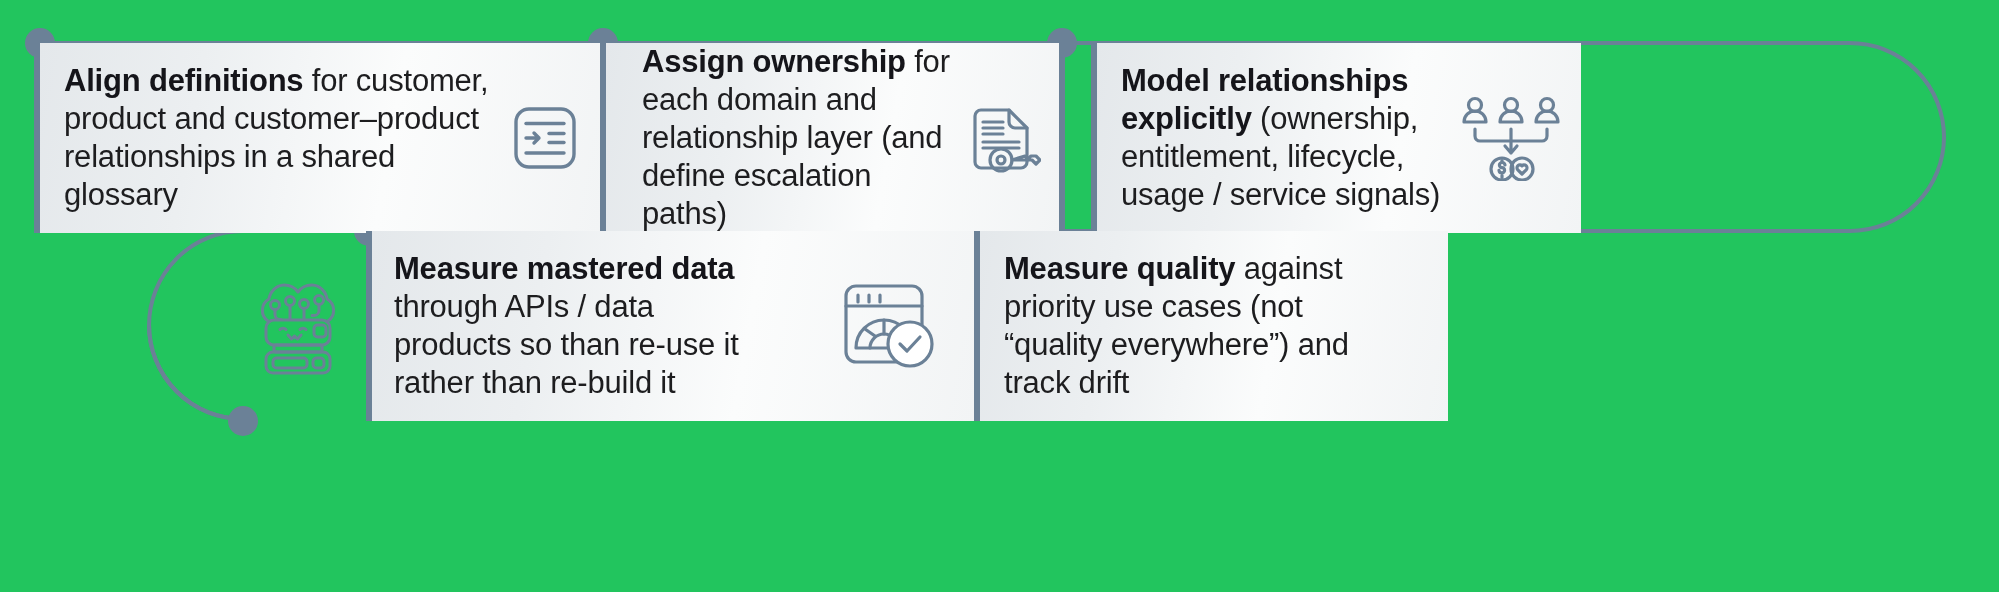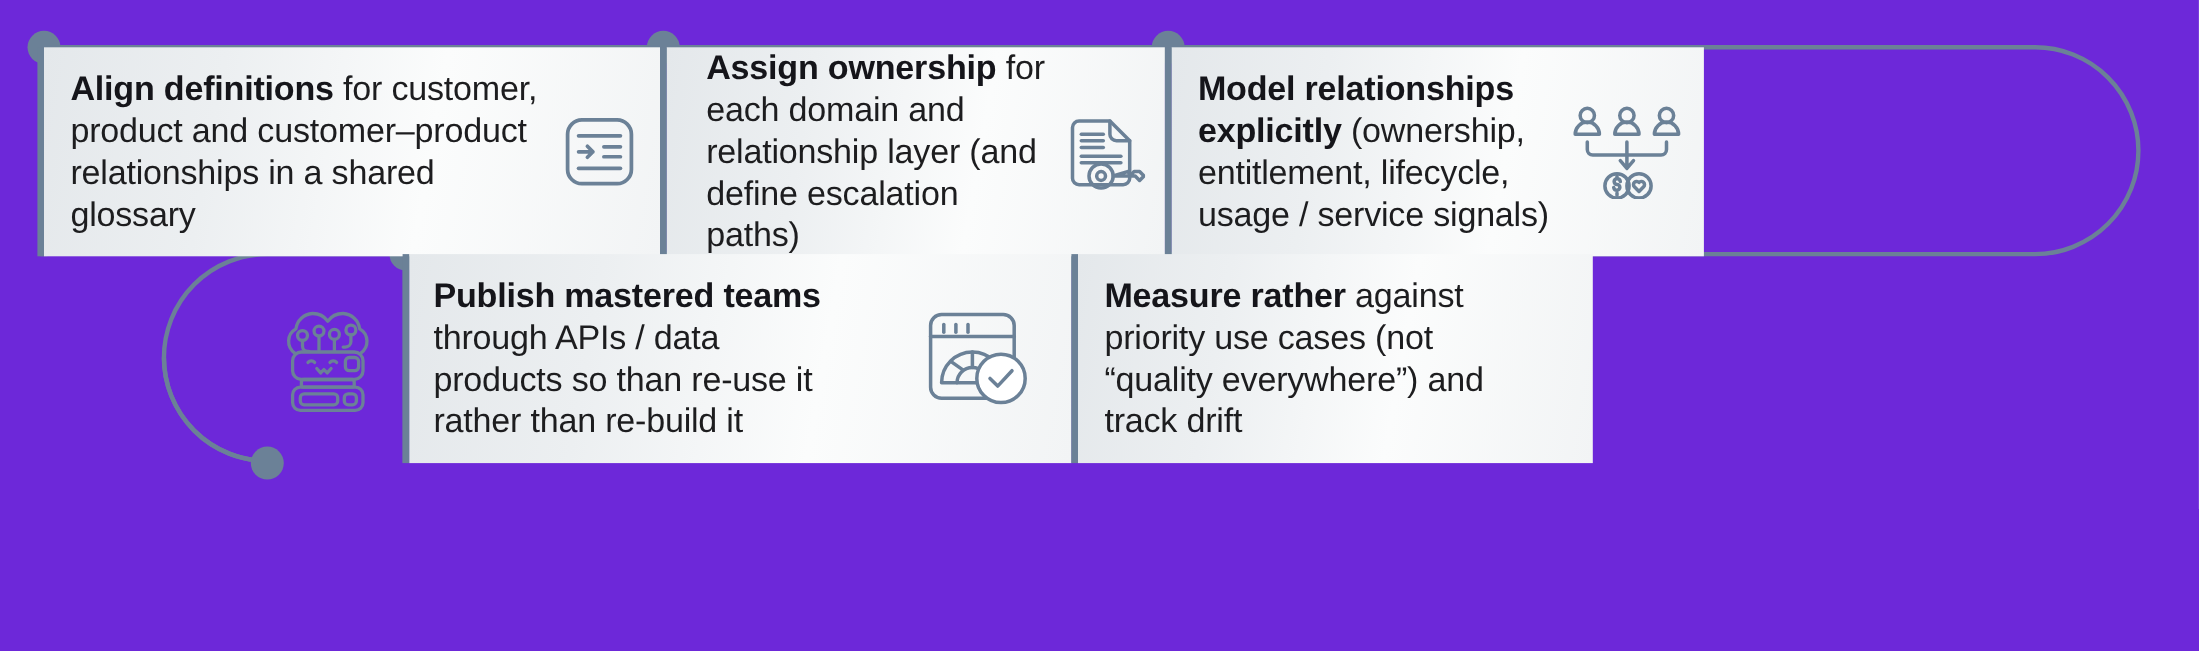--- a/index.html
+++ b/index.html
@@ -10,21 +10,21 @@
   body {
     width: 1999px;
     height: 592px;
     font-family: "Liberation Sans", sans-serif;
     overflow: hidden;
   }
   #stage {
     position: relative;
     width: 1999px;
     height: 592px;
-    background: #6d28d9;
+    background: #22c55e;
   }
   
   #connector {
     position: absolute;
     left: 0;
     top: 0;
     width: 1999px;
     height: 592px;
     pointer-events: none;
   }
@@ -55,21 +55,21 @@
     flex: 0 0 auto;
     margin-left: auto;
     padding-right: 18px;
     display: flex;
     align-items: center;
     justify-content: center;
   }
   
   #card-align     { left: 34px;   top: 43px;  width: 566px;  height: 190px; }
   #card-assign    { left: 600px;  top: 43px;  width: 459px;  height: 190px; }
-  #card-model     { left: 1059px; top: 43px;  width: 490px;  height: 190px; align-items: center; }
+  #card-model     { left: 1091px; top: 43px;  width: 490px;  height: 190px; align-items: center; }
   #card-publish   { left: 366px;  top: 231px; width: 608px;  height: 190px; }
   #card-measure   { left: 974px;  top: 231px; width: 474px;  height: 190px; }
 
   #card-model .card-text { max-width: 330px; }
   #card-assign .card-text { max-width: 350px; padding-left: 36px; }
   #card-measure .card-text { max-width: 380px; }
   #card-publish .card-text { max-width: 360px; padding-left: 22px; }
 
   
   .float-icon {
@@ -196,21 +196,21 @@
       <rect x="30" y="68" width="48" height="7" rx="2"></rect>
 
       <rect x="22" y="75" width="64" height="21" rx="7"></rect>
       <rect x="29" y="81" width="34" height="10" rx="3.5"></rect>
       <rect x="69" y="81" width="11" height="10" rx="3.5"></rect>
     </svg>
   </div>
 
   <div class="card" id="card-publish">
     <div class="card-text">
-      <b>Publish mastered teams</b><span> through APIs / data products so than re-use it rather than re-build it</span>
+      <b>Measure mastered data</b><span> through APIs / data products so than re-use it rather than re-build it</span>
     </div>
   </div>
 
   <div class="float-icon" id="icon-gauge">
     <svg width="100" height="96" viewBox="0 0 100 96" fill="none" stroke="#6b8197" stroke-width="3.2" stroke-linecap="round" stroke-linejoin="round">
       <rect x="8" y="8" width="76" height="76" rx="10"></rect>
       <line x1="8" y1="28" x2="84" y2="28"></line>
       <line x1="20" y1="17" x2="20" y2="24"></line>
       <line x1="31" y1="17" x2="31" y2="24"></line>
       <line x1="42" y1="17" x2="42" y2="24"></line>
@@ -221,17 +221,17 @@
       <line x1="46" y1="42" x2="46" y2="56"></line>
       <line x1="65" y1="51" x2="55" y2="58"></line>
 
       <circle cx="72" cy="66" r="22" fill="#ffffff"></circle>
       <path d="M62 66 l7 7 l13 -14"></path>
     </svg>
   </div>
 
   <div class="card" id="card-measure">
     <div class="card-text">
-      <b>Measure rather</b><span> against priority use cases (not “quality everywhere”) and track drift</span>
+      <b>Measure quality</b><span> against priority use cases (not “quality everywhere”) and track drift</span>
     </div>
   </div>
 
 </div>
 
 </body></html>

